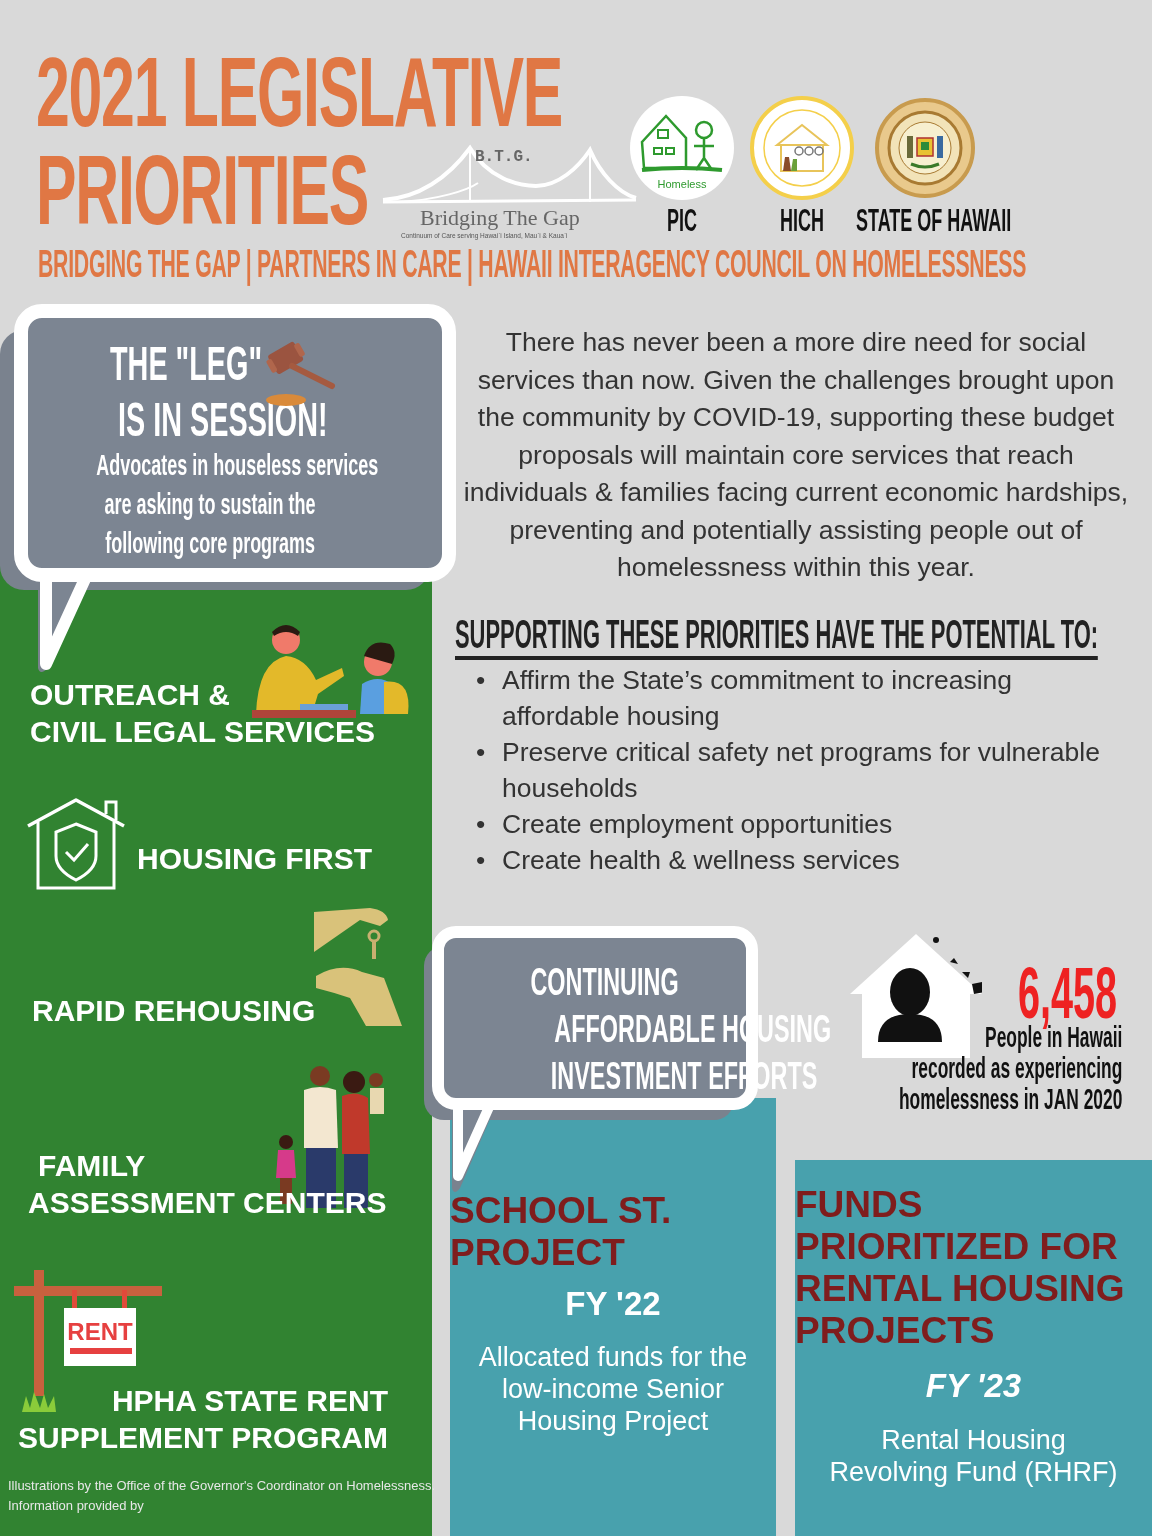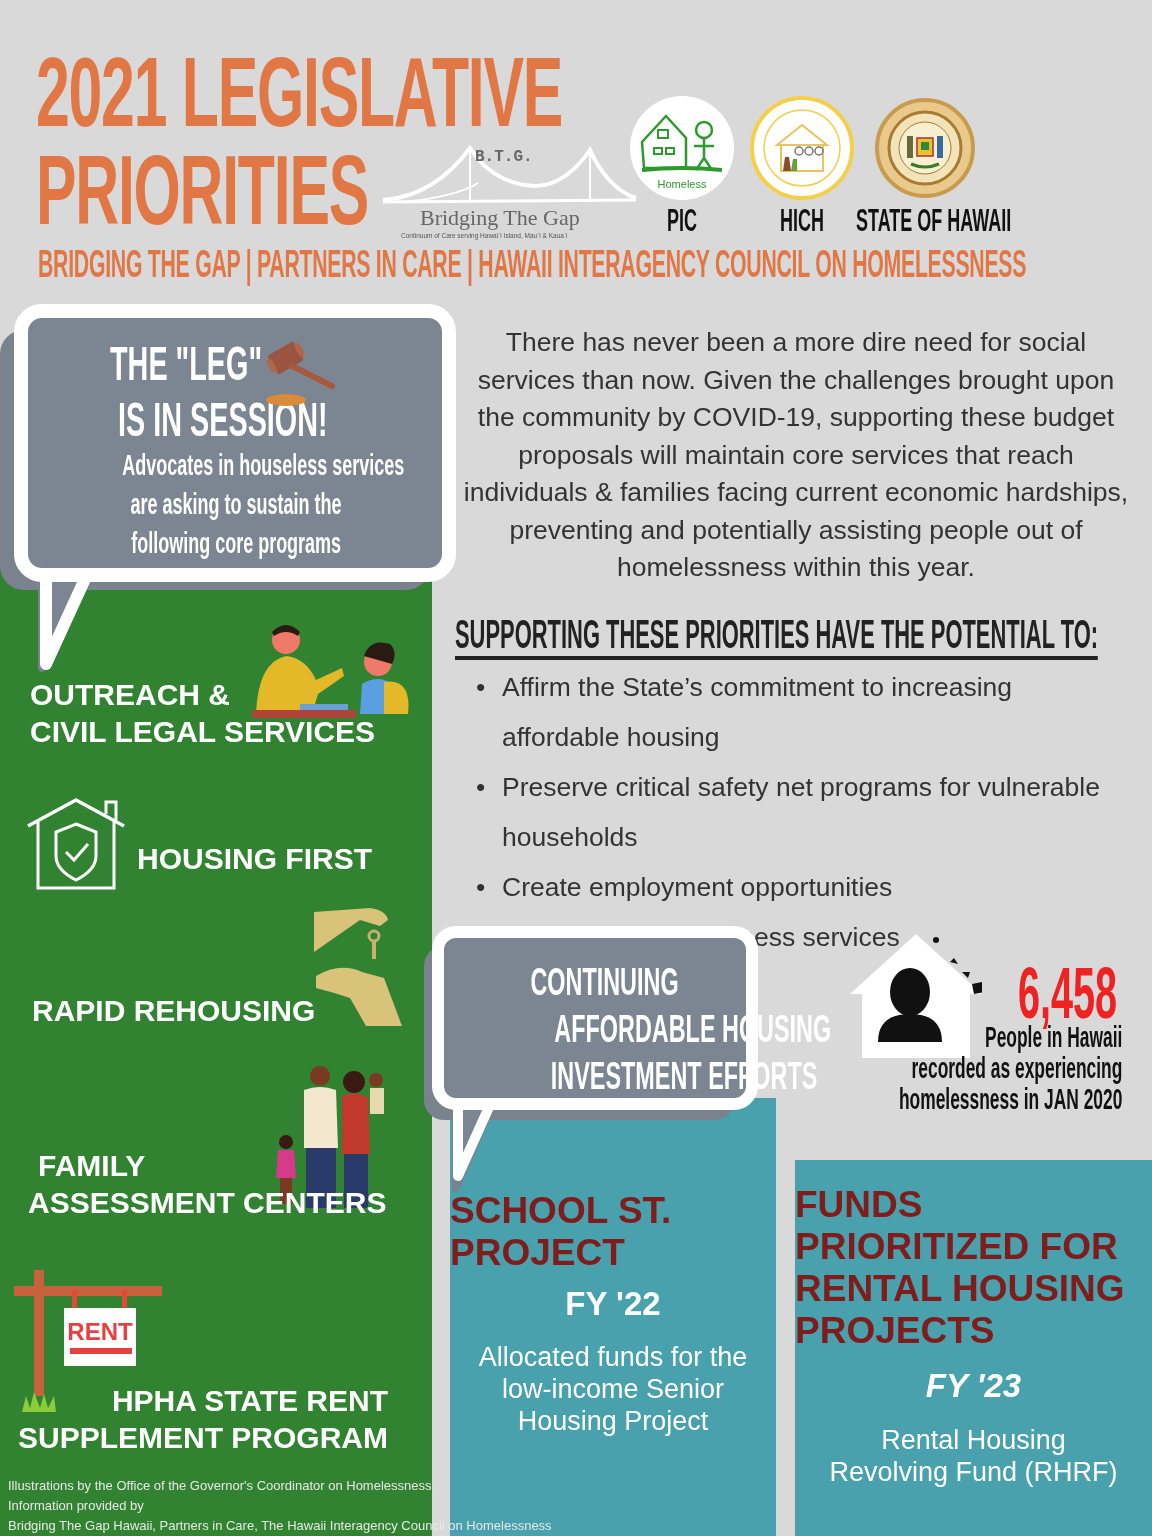--- a/index.html
+++ b/index.html
@@ -24,35 +24,35 @@
   .logo-state { left: 875px; top: 98px; width: 100px; height: 100px; background: #e9c98c; border: 4px solid #c89b4e; }
   .logo-label { top: 203px; font-size: 31px; font-weight: bold; color: #111; white-space: nowrap; transform: scaleX(0.58); transform-origin: left top; }
 
   
   .green { left: 0; top: 470px; width: 432px; height: 1066px; background: #318331; }
   .bubble1-shadow { left: 0; top: 330px; width: 430px; height: 260px; background: #7a828e; border-radius: 24px; }
   .bubble1 { left: 14px; top: 304px; width: 442px; height: 278px; border: 14px solid #fff; border-radius: 28px; background: #7c8592; }
   .bubble1-tail { left: 36px; top: 568px; width: 90px; height: 110px; }
   .b1-line1 { left: 110px; top: 336px; color: #fff; font-size: 48px; font-weight: bold; white-space: nowrap; transform: scaleX(0.6); transform-origin: left top; }
   .b1-line2 { left: 118px; top: 392px; color: #fff; font-size: 48px; font-weight: bold; white-space: nowrap; transform: scaleX(0.6); transform-origin: left top; }
-  .b1-body { left: 36px; top: 446px; width: 400px; color: #fff; font-size: 29px; font-weight: bold; text-align: center; line-height: 39px; }
+  .b1-body { left: 10px; top: 446px; width: 400px; color: #fff; font-size: 29px; font-weight: bold; text-align: center; line-height: 39px; }
   .b1-body span { display: inline-block; transform: scaleX(0.62); white-space: nowrap; }
   .gavel { left: 258px; top: 340px; width: 80px; height: 70px; }
 
   .prog { color: #fff; font-weight: bold; font-size: 30px; line-height: 37px; white-space: nowrap; }
   .p1 { left: 30px; top: 676px; }
   .p2 { left: 137px; top: 840px; }
   .p3 { left: 32px; top: 992px; }
   .p4 { left: 28px; top: 1147px; }
   .p5 { left: 18px; top: 1382px; text-align: right; }
 
   
   .intro { left: 462px; top: 324px; width: 668px; text-align: center; color: #333; font-size: 26.5px; line-height: 37.5px; }
   .support-h { left: 455px; top: 612px; font-size: 40px; font-weight: bold; color: #222; white-space: nowrap; transform: scaleX(0.548); transform-origin: left top; border-bottom: 4px solid #222; padding-bottom: 0; line-height: 44px; }
-  .support-list { left: 472px; top: 662px; width: 640px; color: #333; font-size: 26.5px; line-height: 50px; list-style: none; }
+  .support-list { left: 472px; top: 662px; width: 640px; color: #333; font-size: 26.5px; line-height: 36px; list-style: none; }
   .support-list li { position: relative; padding-left: 30px; }
   .support-list li::before { content: "•"; position: absolute; left: 4px; top: 0; }
 
   
   .house { left: 850px; top: 932px; width: 132px; height: 126px; }
   .stat-num { left: 1018px; top: 952px; color: #ee2222; font-size: 72px; font-weight: bold; white-space: nowrap; transform: scaleX(0.55); transform-origin: left top; }
   .stat-text { right: 30px; top: 1022px; text-align: right; color: #111; font-size: 29px; font-weight: bold; line-height: 31px; white-space: nowrap; }
   .stat-text span { display: block; transform: scaleX(0.6); transform-origin: right top; }
 
   
@@ -286,14 +286,13 @@
 </div>
 <div class="abs t-fy s2-fy">FY '23</div>
 <div class="abs t-desc s2-desc">
   <div>Rental Housing</div>
   <div>Revolving Fund (RHRF)</div>
 </div>
 
 <div class="abs credits">
   <div>Illustrations by the Office of the Governor's Coordinator on Homelessness.</div>
   <div>Information provided by</div>
-  <div>Bridging The Gap Hawaii, Partners in Care, The Hawaii Interagency Council on Homelessness</div>
 </div>
 
 </body></html>

